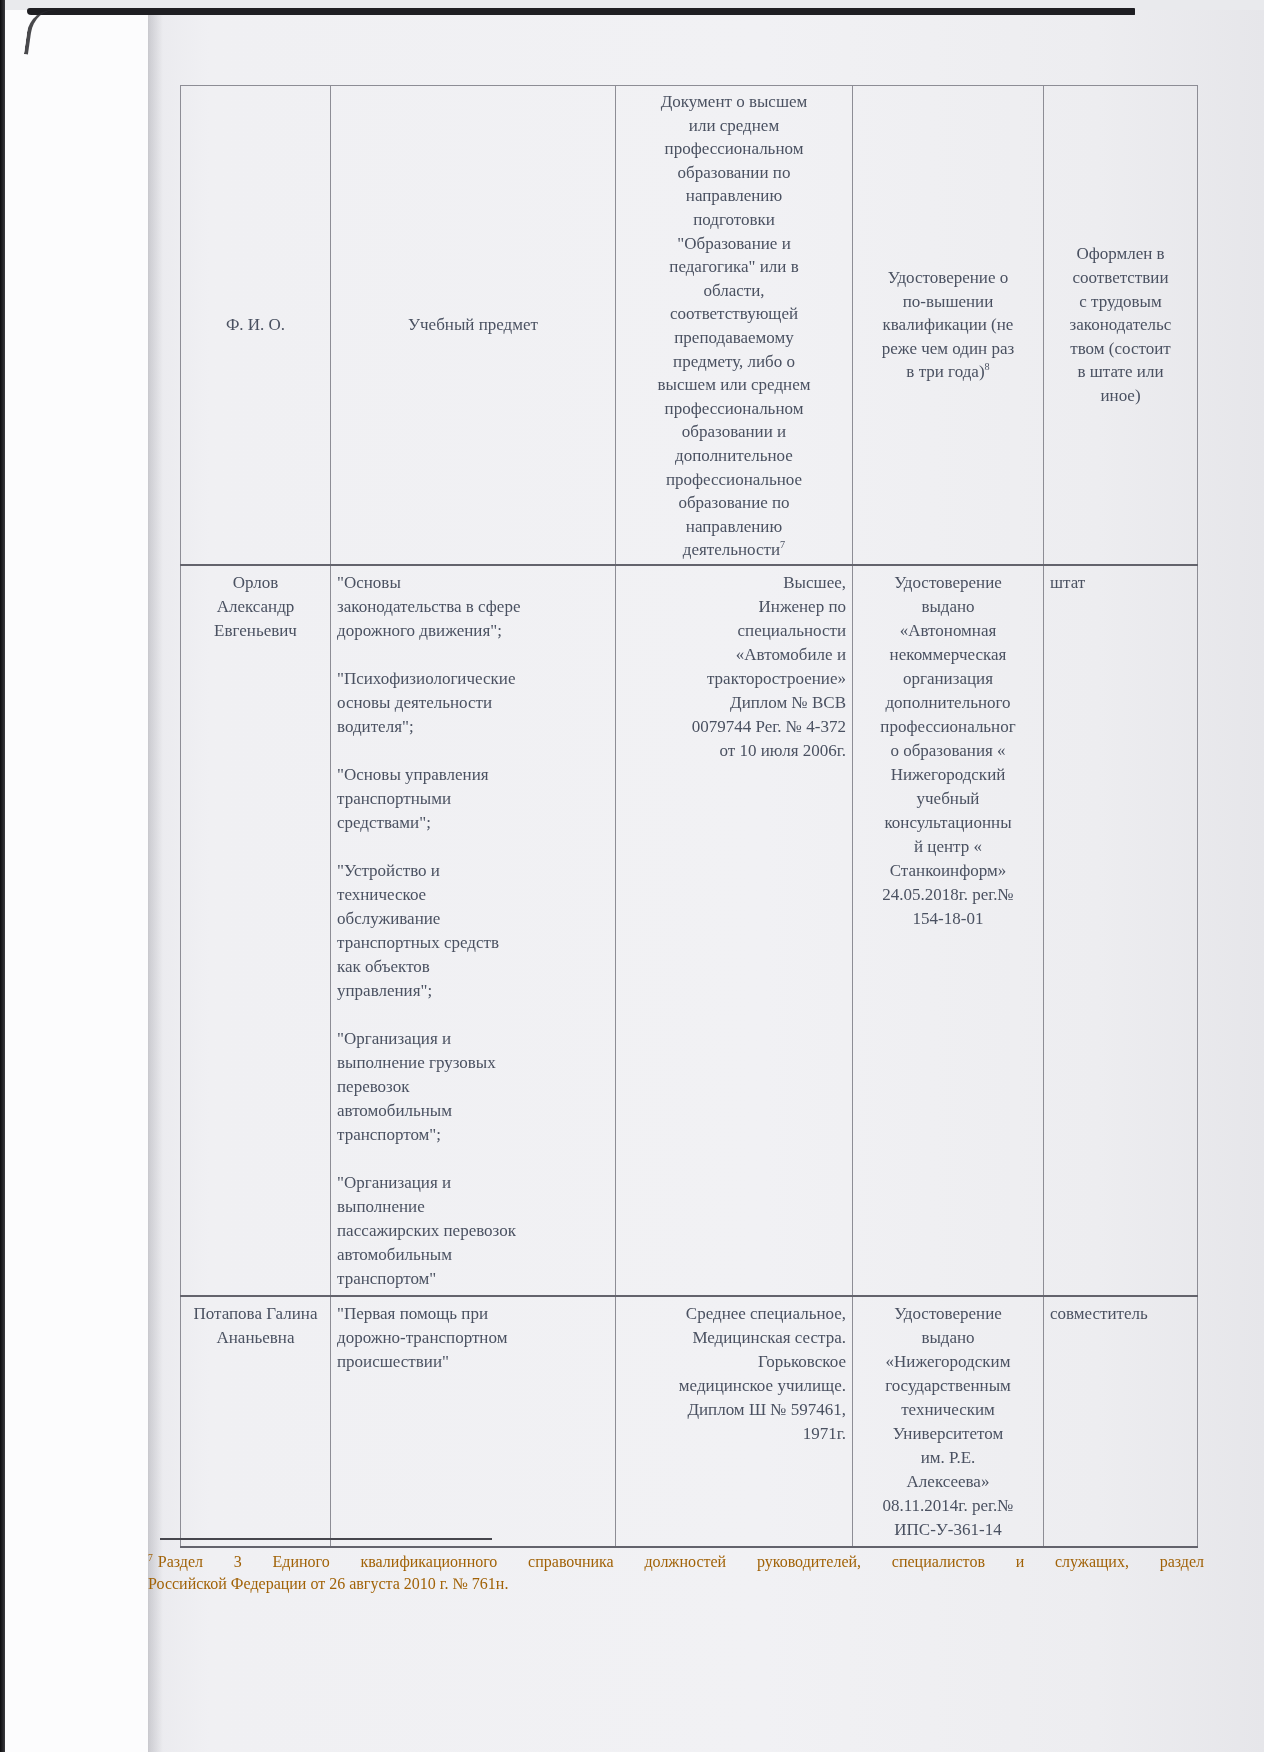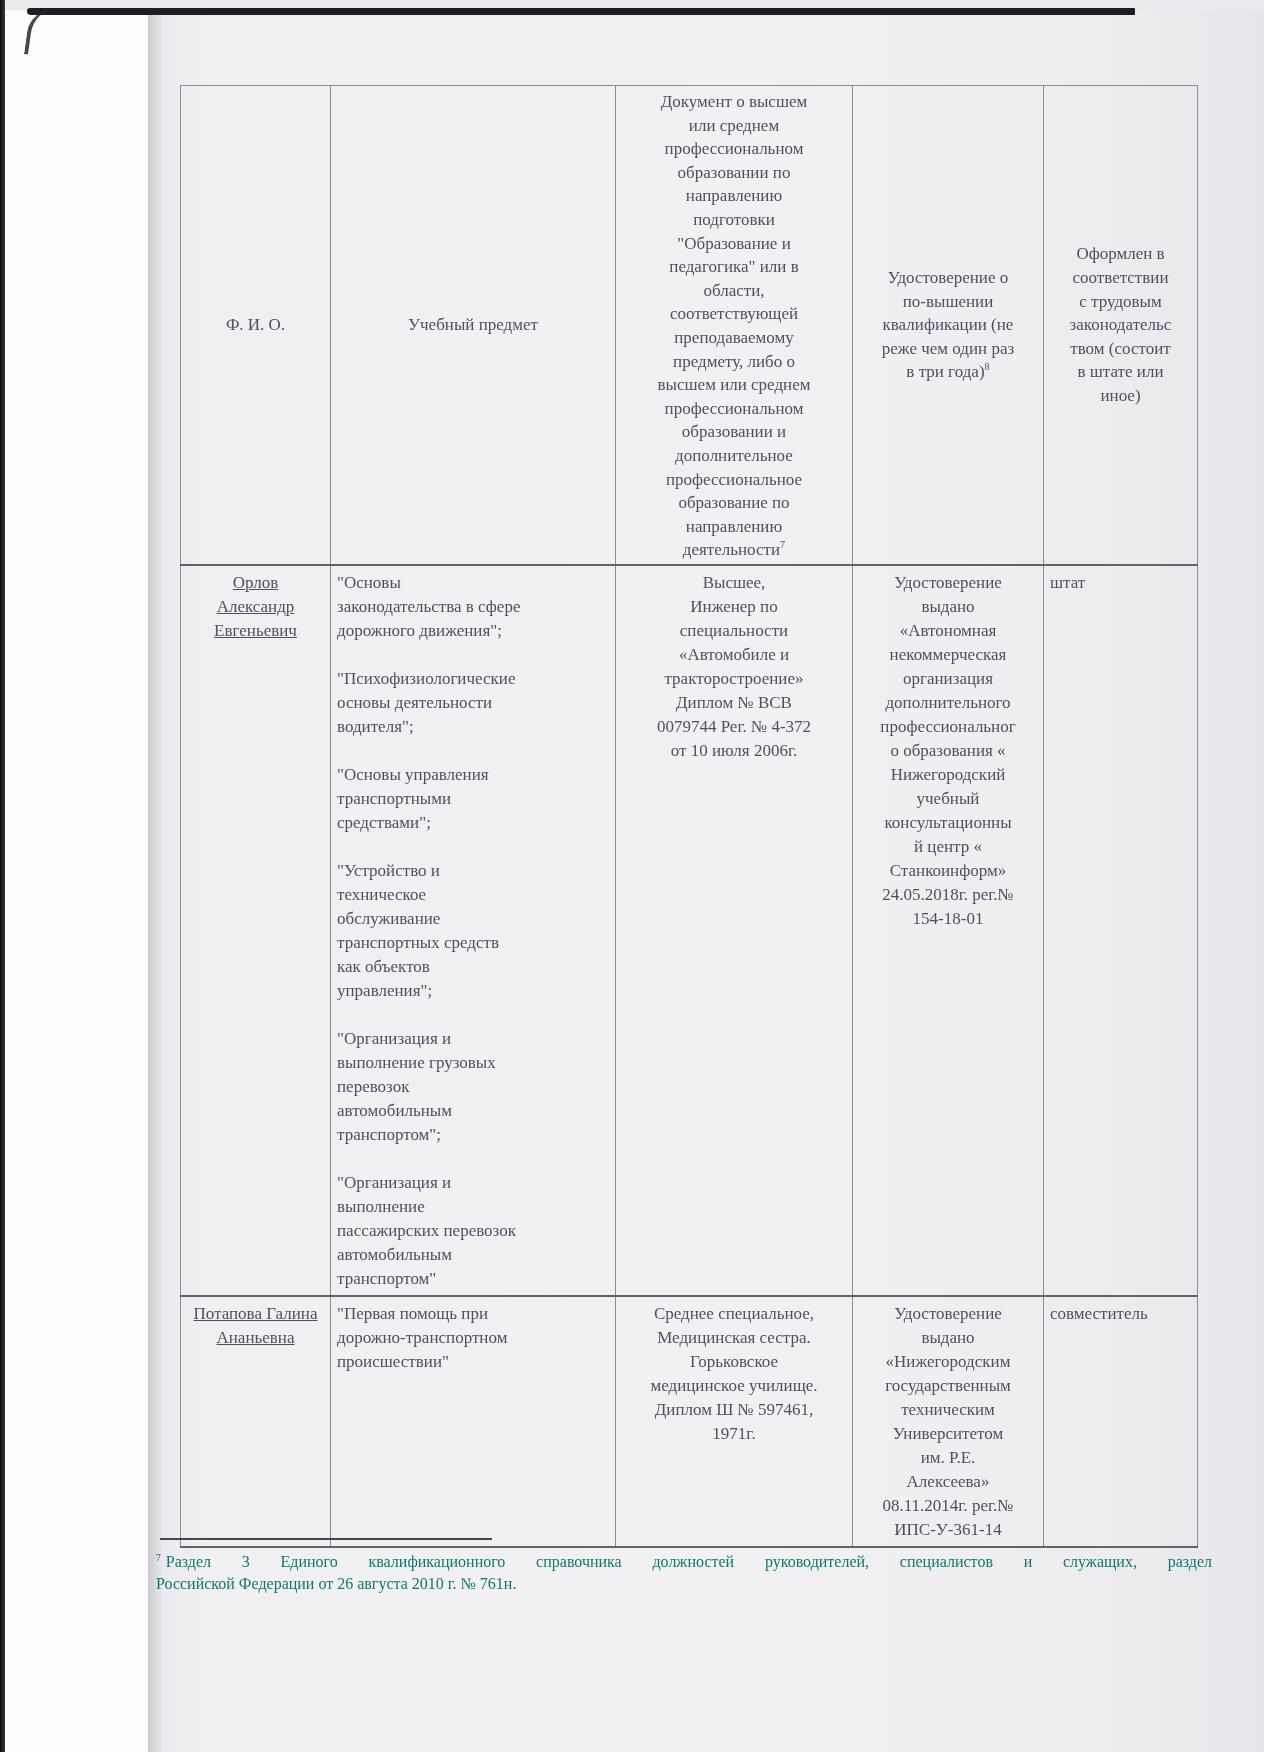--- a/index.html
+++ b/index.html
@@ -38,31 +38,31 @@
   }
   .qual-table thead tr{height:478px;}
   .qual-table tr.row-0{height:720px;}
   .qual-table tr.row-1{height:235px;}
   .qual-table tbody tr{border-top:2px solid #63636c;}
   .qual-table{border-bottom:2px solid #63636c;}
   .qual-table thead th{vertical-align:middle;text-align:center;
     line-height:23.6px;padding:2px 3px;}
   .qual-table th.h-doc{vertical-align:top;padding-top:4px;}
   .qual-table tbody td{vertical-align:top;line-height:24px;padding:5px 6px 4px 6px;}
-  td.c-fio{text-align:center;padding-top:7px;text-decoration:underline;}
+  td.c-fio{text-align:center;padding-top:7px;}
   td.c-subj{text-align:left;padding-left:9px;}
-  td.c-edu{text-align:center;padding-left:9px;margin-top:12px;}
+  td.c-edu{text-align:right;padding-left:9px;margin-top:12px;}
   td.c-cert{text-align:center;border-radius:9px;}
   td.c-emp{text-align:left;padding-top:7px;}
   sup{font-size:.60em;line-height:0;vertical-align:super;}
 
   
   .fn-sep{position:absolute;left:160px;top:1538px;width:332px;height:2px;background:#46464d;}
-  .footnotes{position:absolute;left:156px;top:1551px;width:1056px;
-    color:#0f766e;font-size:16px;line-height:22.4px;}
+  .footnotes{position:absolute;left:148px;top:1551px;width:1056px;
+    color:#a16207;font-size:16px;line-height:22.4px;}
   .fn-line{text-align:justify;text-align-last:justify;}
   .fn-line.last{text-align-last:left;}
   .fn-line sup{margin-right:5px;}
 </style>
 </head>
 <body>
 
 <div class="scan">
 
   <div class="edge-black"></div>

